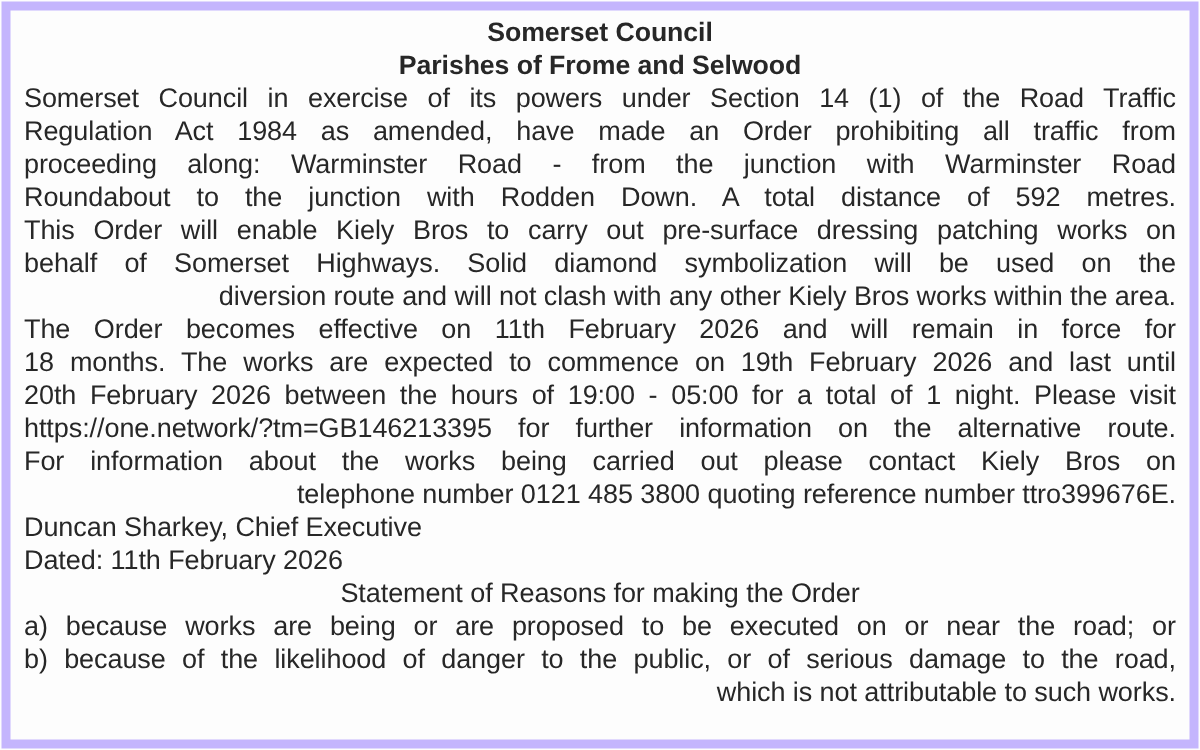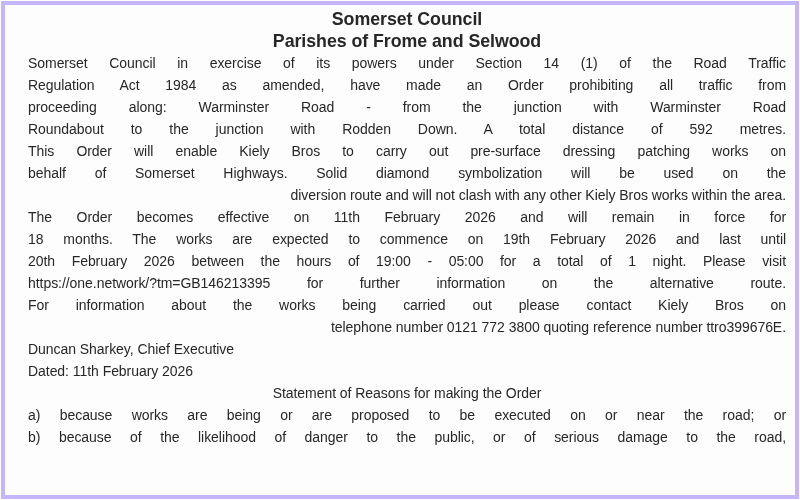--- a/index.html
+++ b/index.html
@@ -13,26 +13,26 @@
     height: 500px;
     background: #fdfdfd;
     position: relative;
     font-family: "Liberation Sans", "DejaVu Sans", sans-serif;
     color: #272727;
   }
   .notice-frame {
     box-sizing: border-box;
     position: absolute;
     top: 1px; left: 1px; right: 1px; bottom: 1px;
-    border: 4px solid #c4b5fd;
-    padding: 3px 9px 2px 23px;
+    border: 6px solid #c4b5fd;
+    padding: 3px 9px 2px 9px;
     overflow: hidden;
   }
   .ln {
-    font-size: 14px;
+    font-size: 18px;
     line-height: 22px;
     white-space: nowrap;
     letter-spacing: -0.05px;
   }
   .hd {
     font-weight: bold;
     font-size: 17.8px;
     text-align: center;
     white-space: nowrap;
   }
@@ -58,21 +58,22 @@
     <div class="ln a-justify">proceeding along: Warminster Road - from the junction with Warminster Road</div>
     <div class="ln a-justify">Roundabout to the junction with Rodden Down. A total distance of 592 metres.</div>
     <div class="ln a-justify">This Order will enable Kiely Bros to carry out pre-surface dressing patching works on</div>
     <div class="ln a-justify">behalf of Somerset Highways. Solid diamond symbolization will be used on the</div>
     <div class="ln a-left">diversion route and will not clash with any other Kiely Bros works within the area.</div>
     <div class="ln a-justify">The Order becomes effective on 11th February 2026 and will remain in force for</div>
     <div class="ln a-justify">18 months. The works are expected to commence on 19th February 2026 and last until</div>
     <div class="ln a-justify">20th February 2026 between the hours of 19:00 - 05:00 for a total of 1 night. Please visit</div>
     <div class="ln a-justify">https://one.network/?tm=GB146213395 for further information on the alternative route.</div>
     <div class="ln a-justify">For information about the works being carried out please contact Kiely Bros on</div>
-    <div class="ln a-left">telephone number 0121 772 3800 quoting reference number ttro399676E.</div>
+    <div class="ln a-left">telephone number 0121 485 3800 quoting reference number ttro399676E.</div>
     <div class="ln a-right">Duncan Sharkey, Chief Executive</div>
     <div class="ln a-right">Dated: 11th February 2026</div>
     <div class="ln a-center">Statement of Reasons for making the Order</div>
     <div class="ln a-justify">a) because works are being or are proposed to be executed on or near the road; or</div>
     <div class="ln a-justify">b) because of the likelihood of danger to the public, or of serious damage to the road,</div>
+    <div class="ln a-left">which is not attributable to such works.</div>
 
   </div>
 </div>
 
 </body></html>

